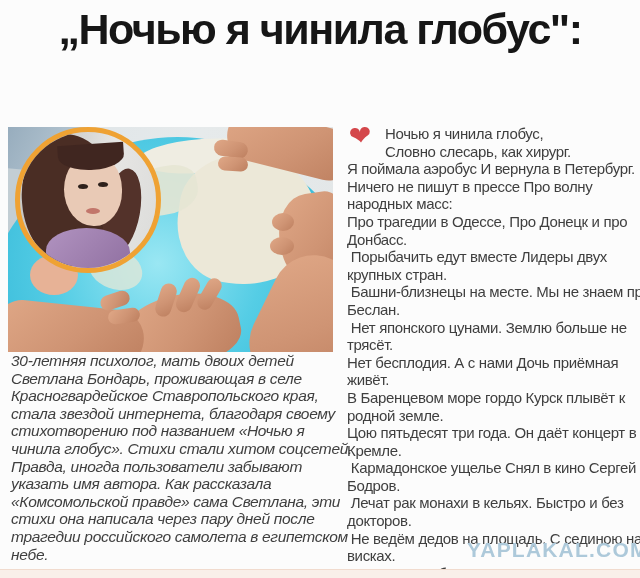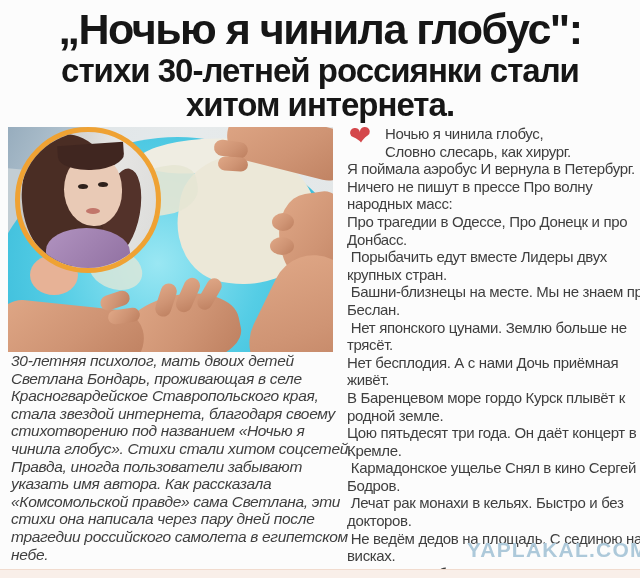--- a/index.html
+++ b/index.html
@@ -87,22 +87,20 @@
   .footer-strip{position:absolute;left:0;bottom:0;width:640px;height:8px;
     background:var(--footer-strip);border-top:1px solid #f1dbce;}
 </style>
 </head>
 <body>
 
 <div class="page">
 
   <header class="headline">
     <div class="headline-1">„Ночью я чинила глобус":</div>
-    <div class="headline-2">стихи 30-летней россиянки стали
-хитом интернета.</div>
   </header>
 
   <div class="photo">
     <div class="machinery"></div>
     <div class="machinery2"></div>
     <div class="globe"></div>
     <div class="land land-polar"></div>
     <div class="land land-africa"></div>
     <div class="land land-europe"></div>
     <div class="land land-sa"></div>

